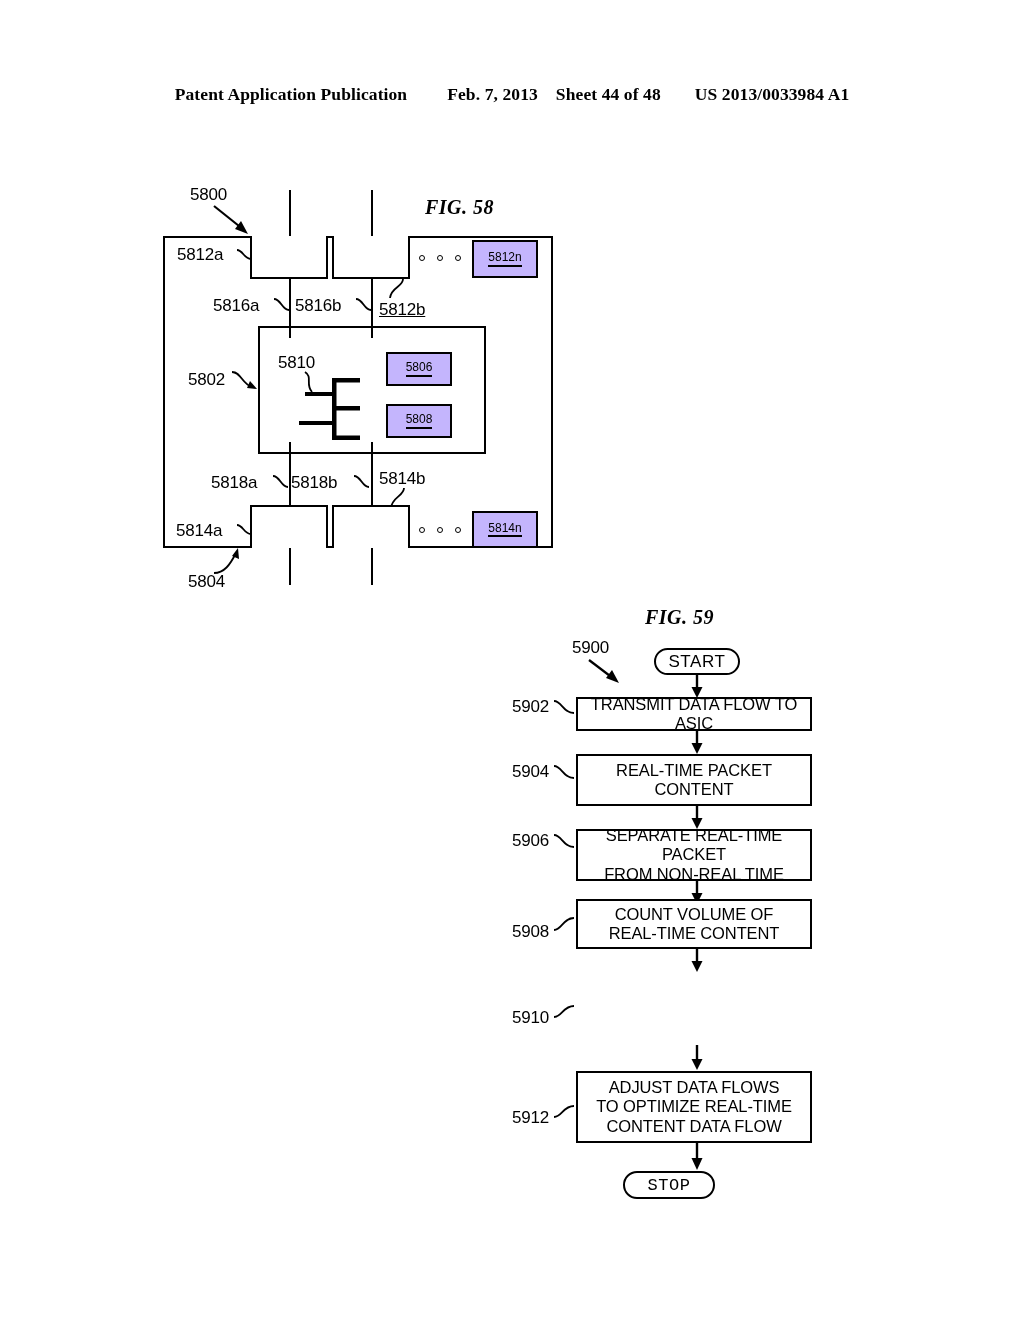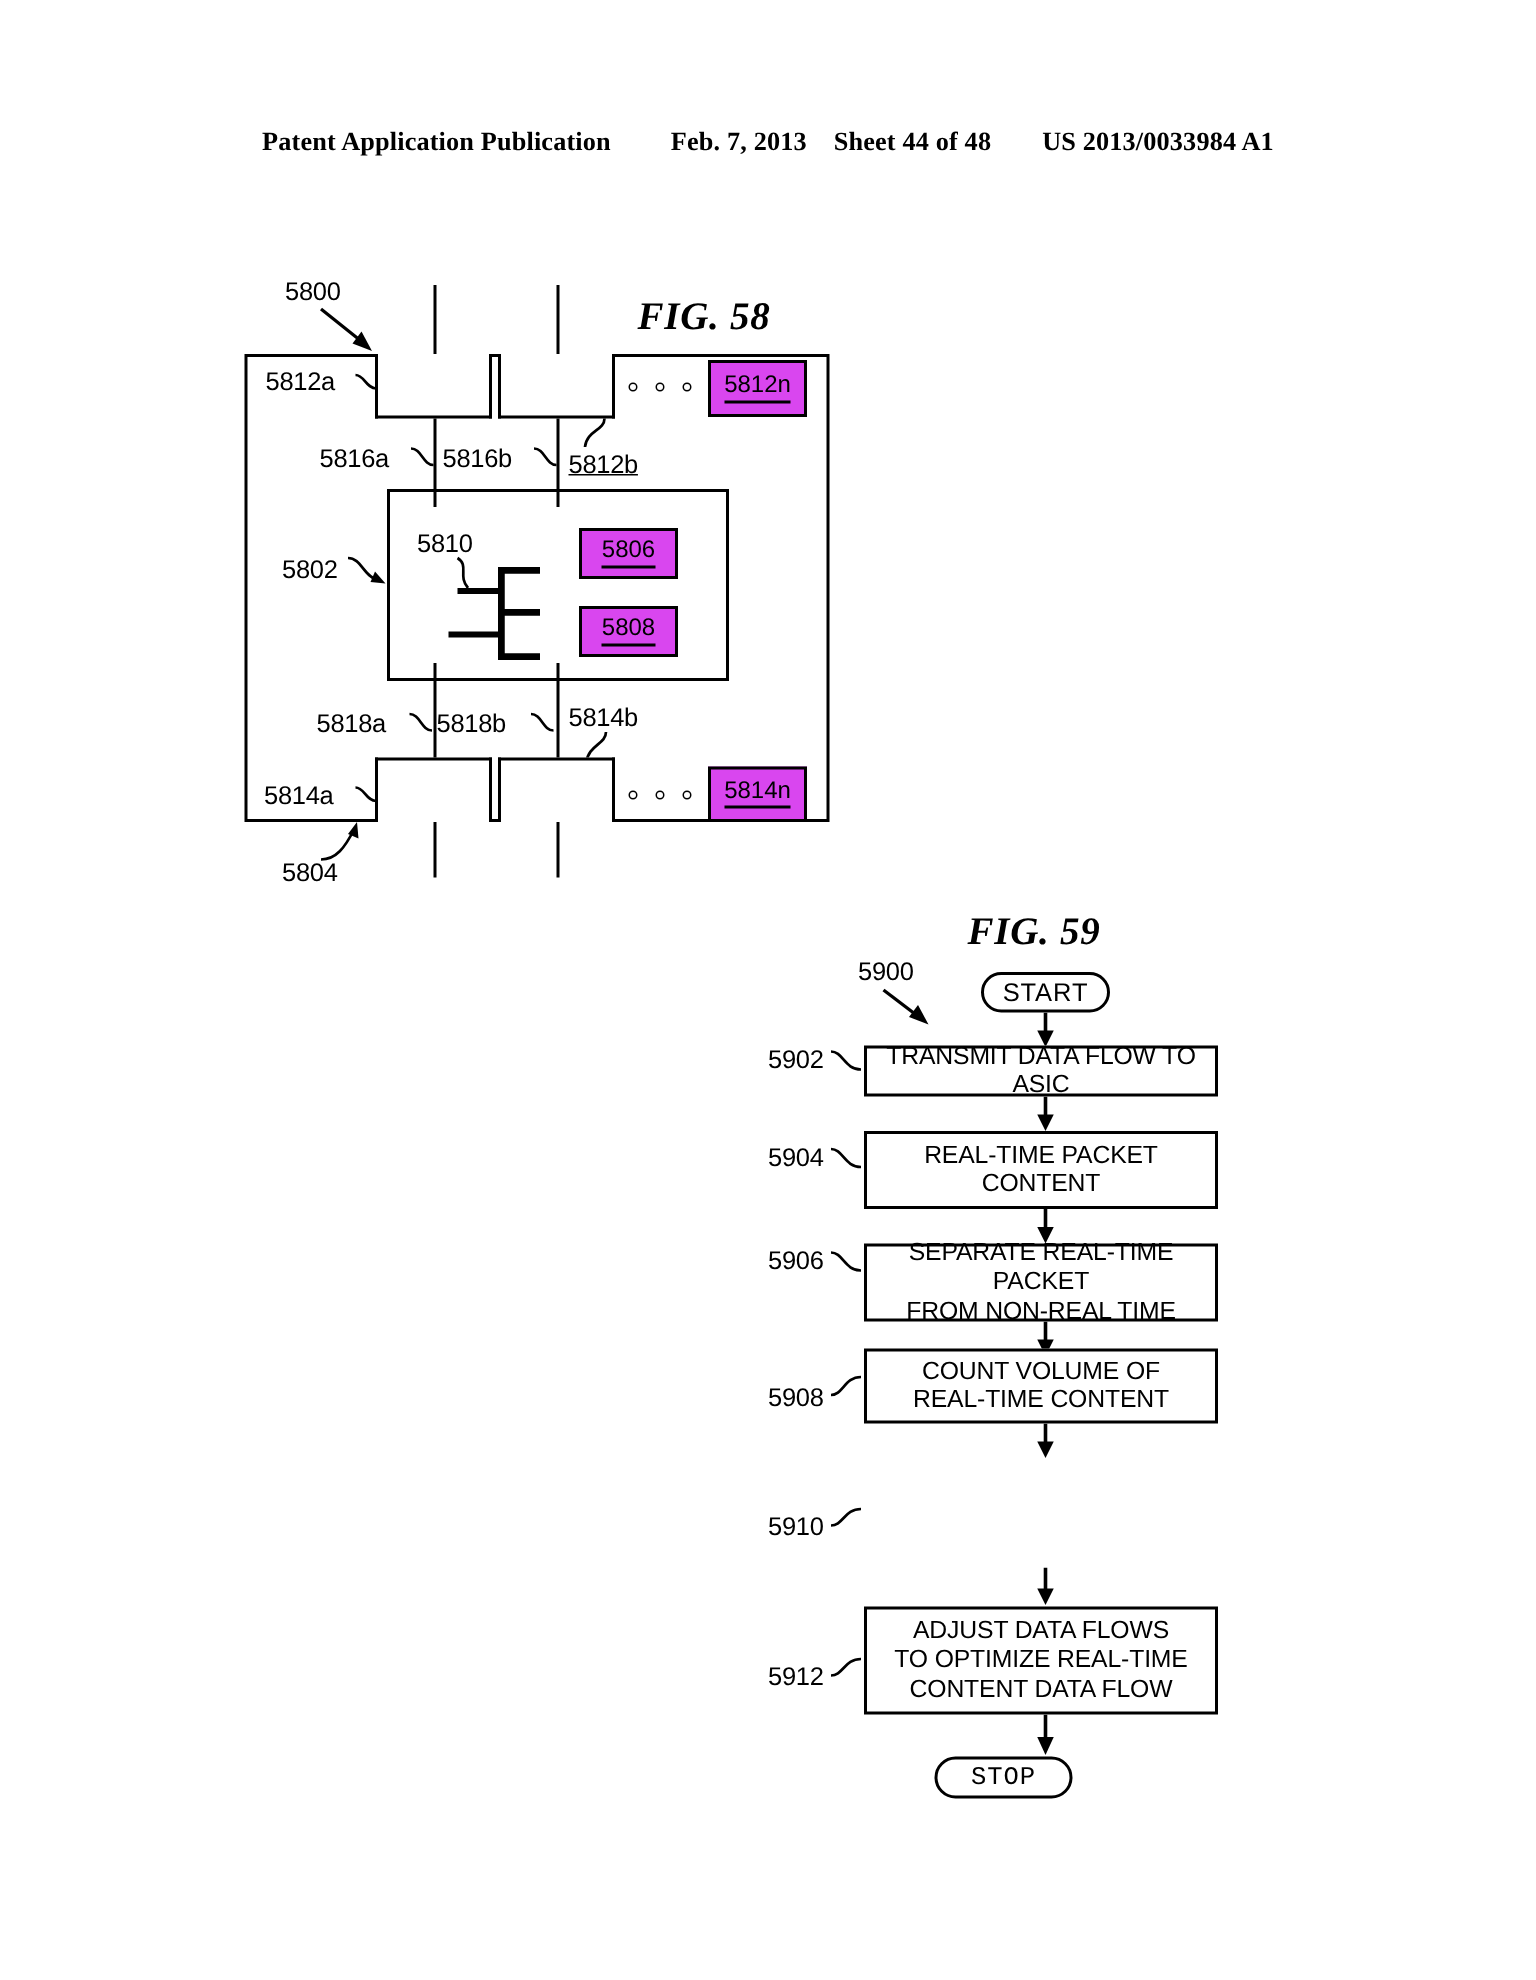--- a/index.html
+++ b/index.html
@@ -35,21 +35,21 @@
   .hdr-gap-1 { width: 40px; }
   .hdr-gap-2 { width: 18px; }
   .hdr-gap-3 { width: 34px; }
 
   
   .fig-title {
     position: absolute;
     font-family: "Liberation Serif", serif;
     font-style: italic;
     font-weight: bold;
-    font-size: 26px;
+    font-size: 20px;
     letter-spacing: 0.5px;
     white-space: nowrap;
   }
 
   
   .ref {
     position: absolute;
     font-family: "Liberation Sans", sans-serif;
     font-size: 17px;
     white-space: nowrap;
@@ -96,26 +96,26 @@
     box-sizing: border-box;
     background: #fff;
   }
   .port-box.open-top { border-top: none; }
   .port-box.open-bottom { border-bottom: none; }
 
   .labelled-box {
     position: absolute;
     border: 2.5px solid #000;
     box-sizing: border-box;
-    background: #d946ef;
+    background: #c4b5fd;
     display: flex;
     align-items: center;
     justify-content: center;
     font-family: "Liberation Sans", sans-serif;
-    font-size: 16px;
+    font-size: 12px;
   }
   .labelled-box span {
     border-bottom: 2px solid #000;
     padding-bottom: 1px;
     line-height: 1.05;
   }
 
   .ellipsis-dots {
     position: absolute;
     display: flex;

